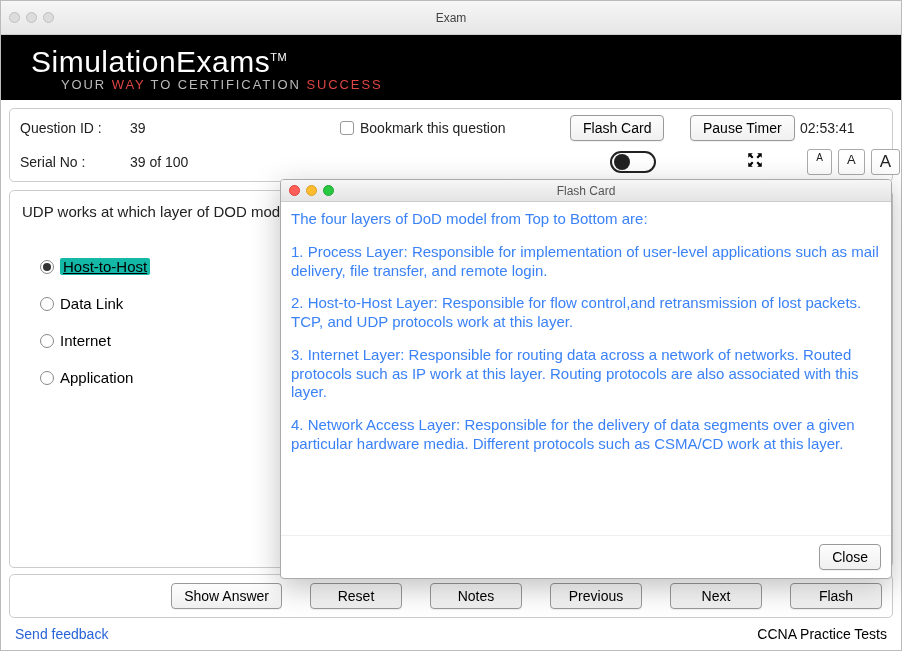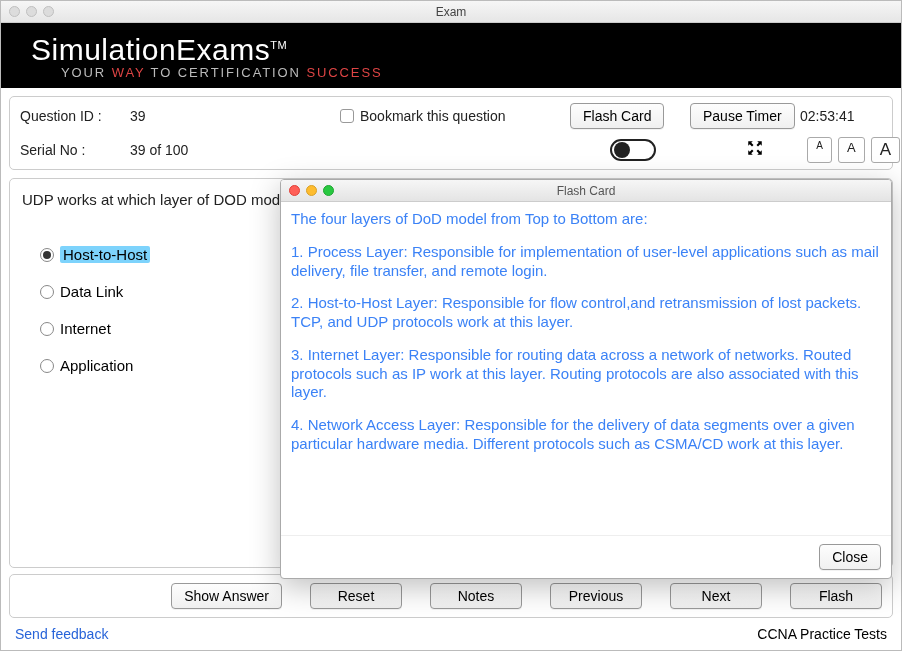--- a/index.html
+++ b/index.html
@@ -14,21 +14,21 @@
   }
   .window {
     width: 902px;
     height: 651px;
     background: #fff;
     border: 1px solid #bbb;
     display: flex;
     flex-direction: column;
   }
   .mac-title {
-    height: 22px;
+    height: 34px;
     background: linear-gradient(#f6f6f6, #e6e6e6);
     border-bottom: 1px solid #ccc;
     display: flex;
     align-items: center;
     position: relative;
   }
   .mac-dots {
     display: flex;
     gap: 6px;
     margin-left: 8px;
@@ -157,23 +157,24 @@
     align-items: center;
     justify-content: center;
   }
   .radio.sel:after {
     content: "";
     width: 8px; height: 8px;
     background: #333;
     border-radius: 50%;
   }
   .correct {
-    background: #7dd3fc;
+    background: #14b8a6;
     padding: 0 3px;
     border-radius: 2px;
+    text-decoration: underline;
   }
   .bottom-btns {
     border: 1px solid #ccc;
     margin: 6px 8px 0 8px;
     border-radius: 5px;
     padding: 8px 10px;
     display: flex;
     gap: 28px;
     justify-content: flex-end;
   }

